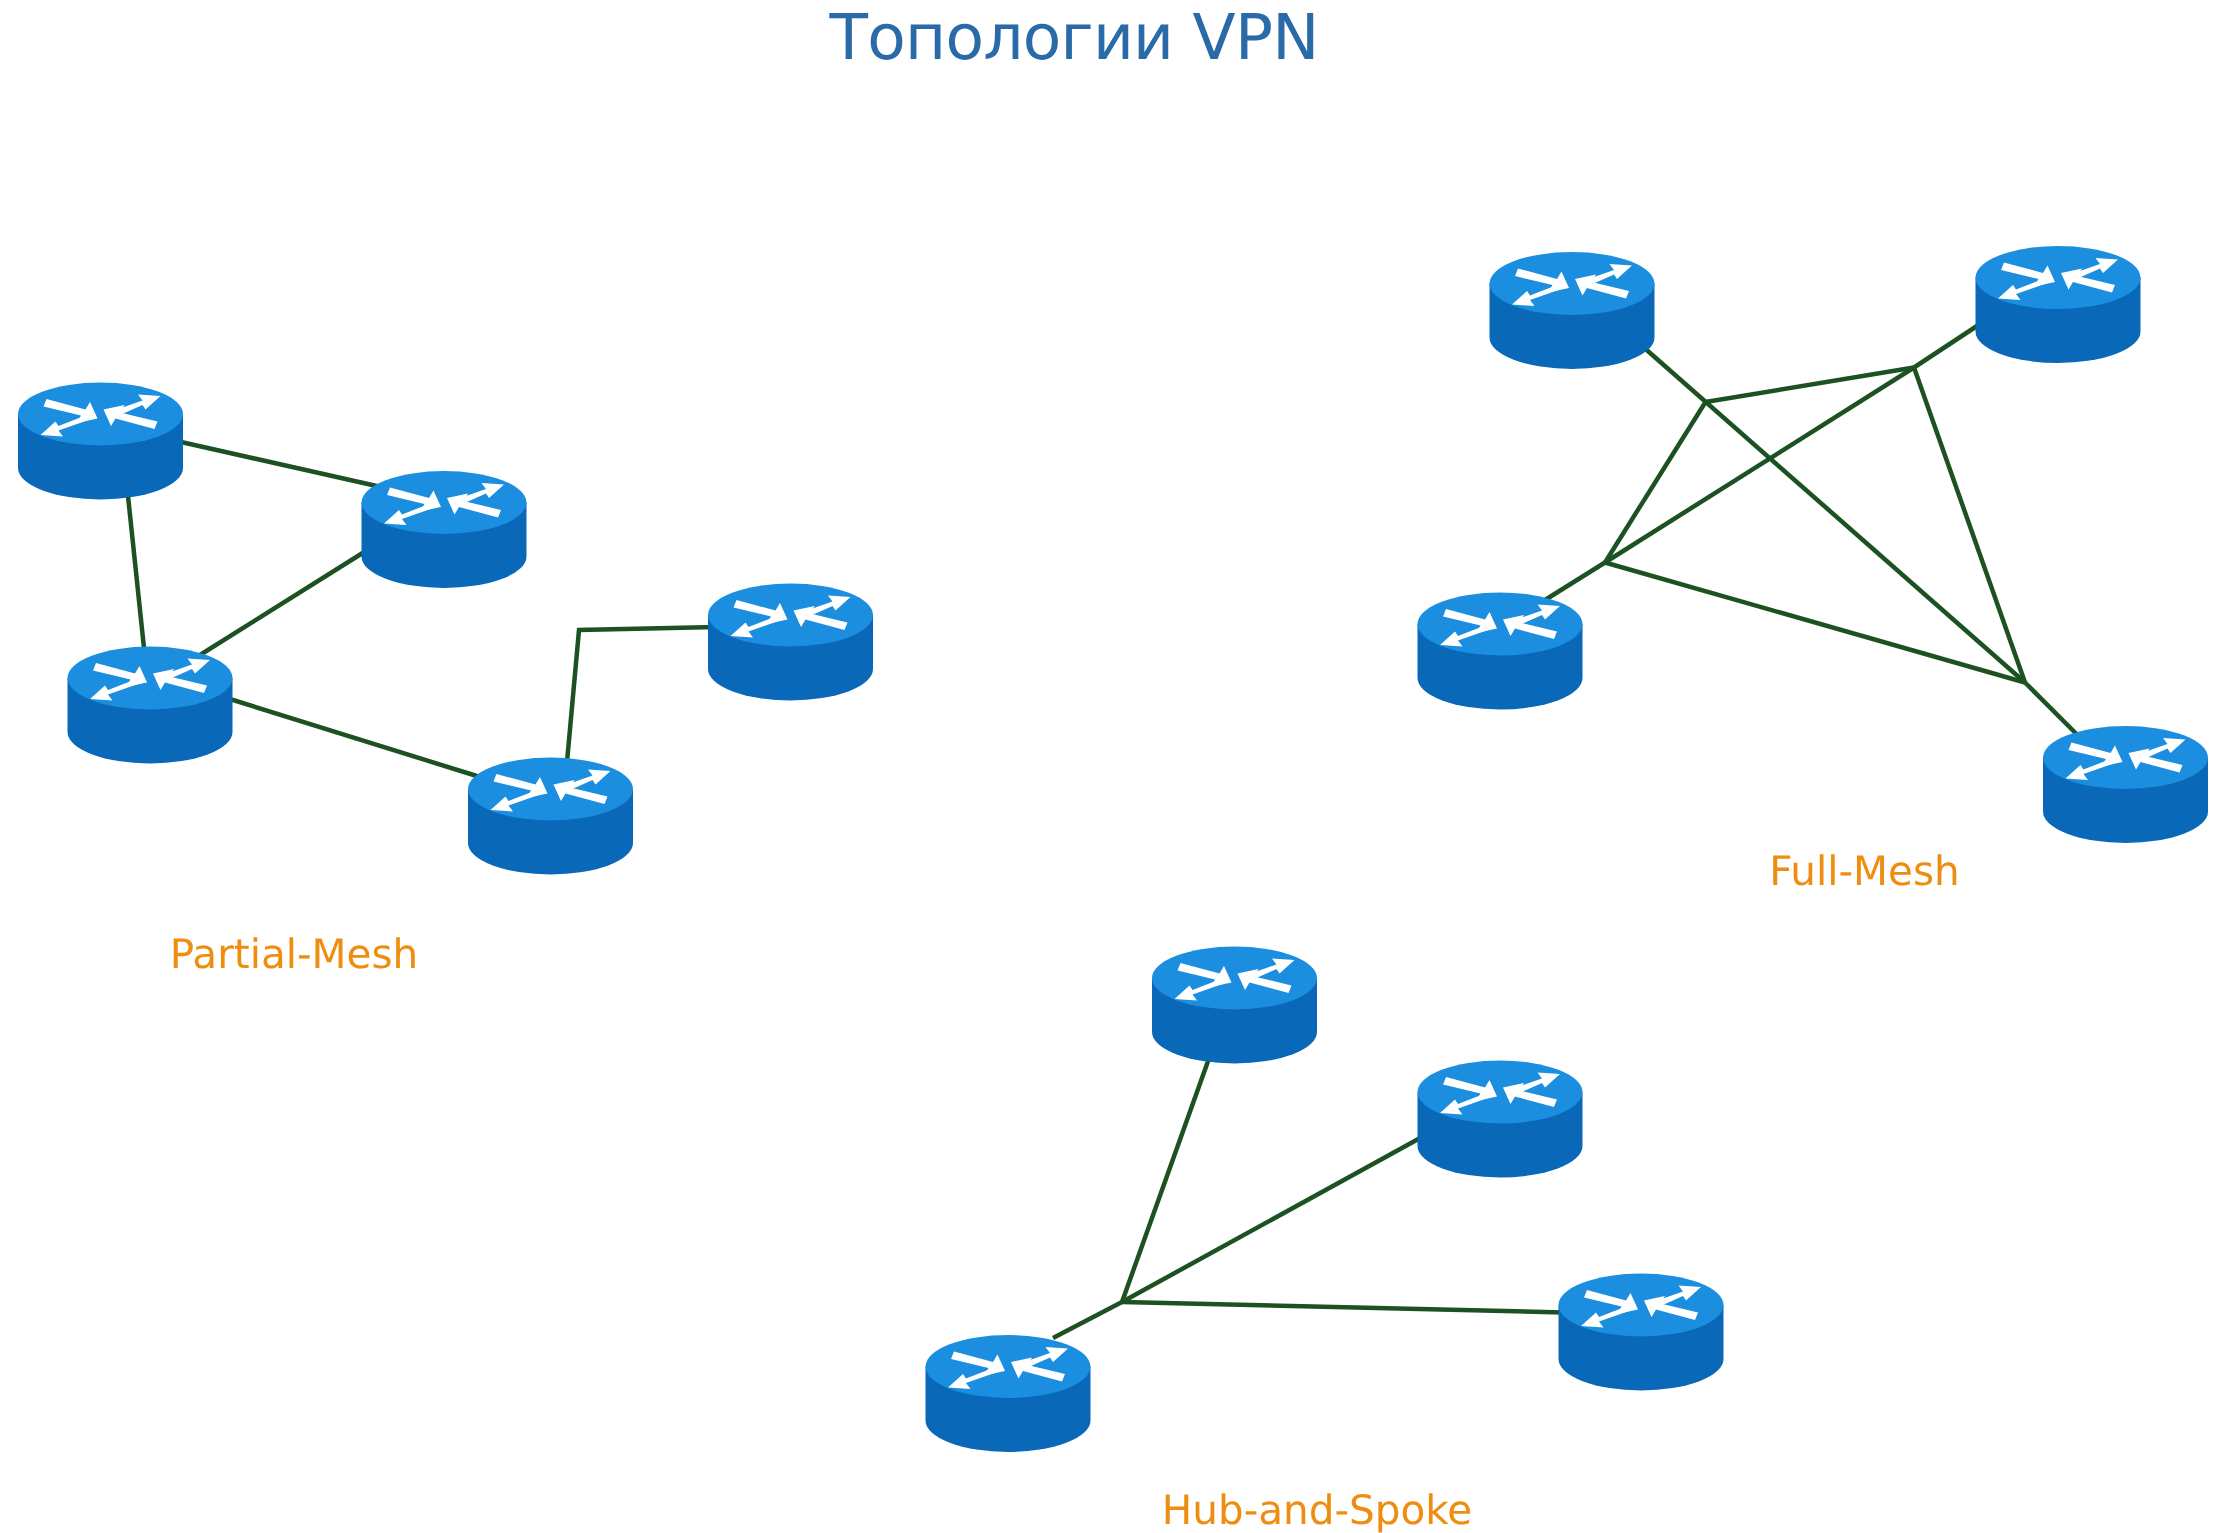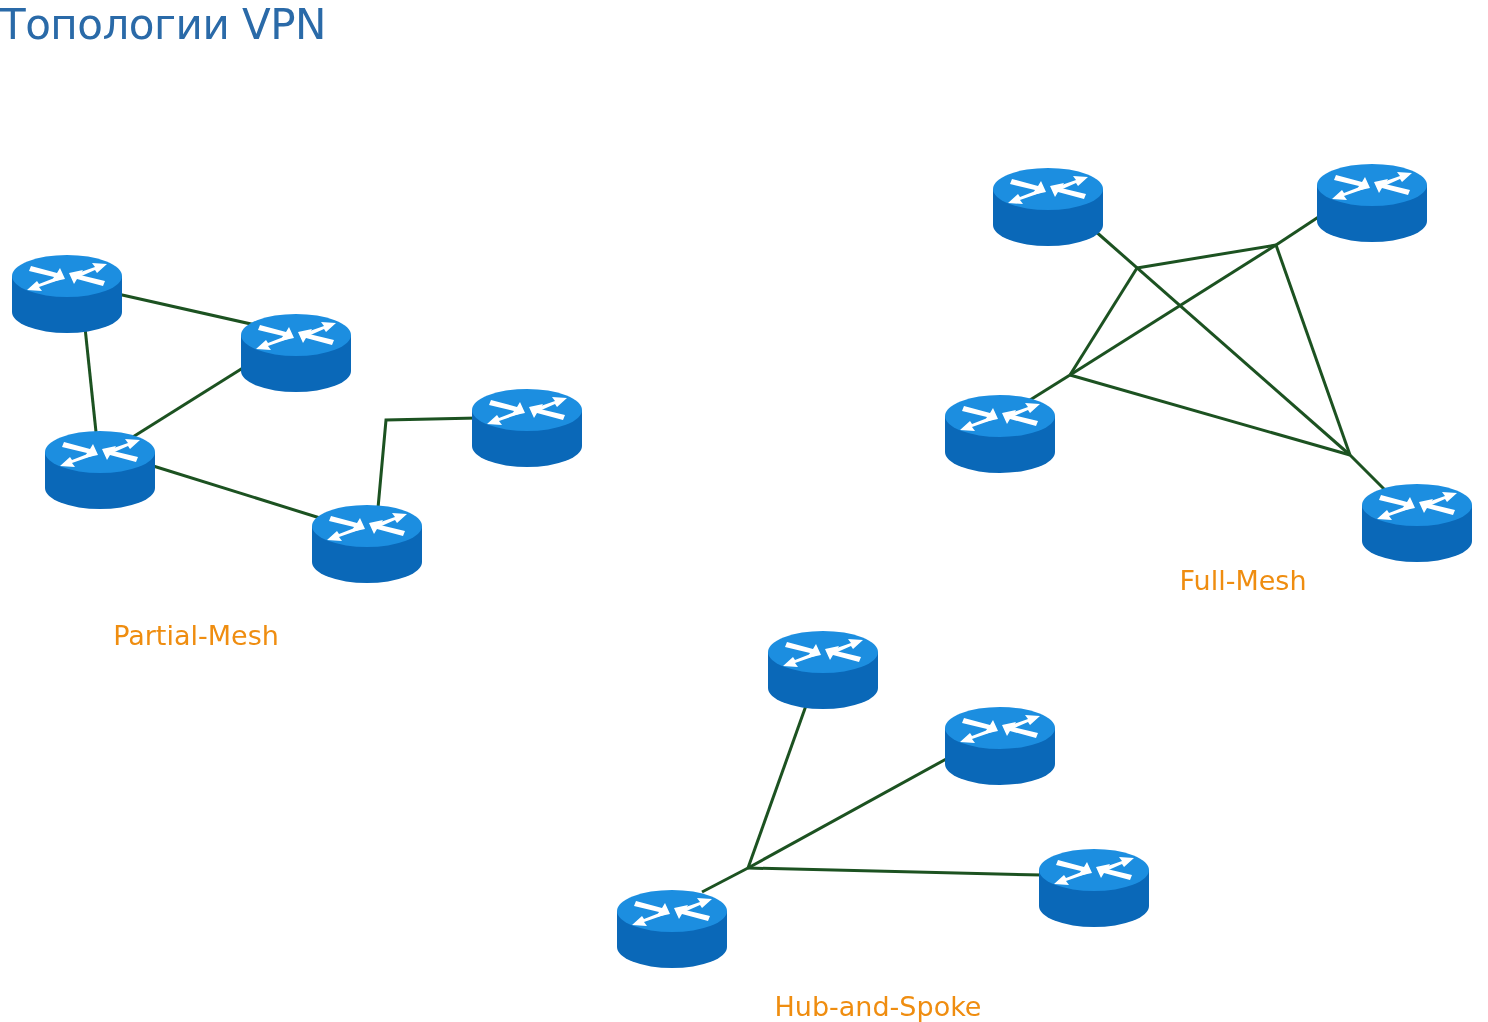--- a/index.html
+++ b/index.html
@@ -1,17 +1,17 @@
 <!DOCTYPE html>
 <html><head>
 <meta charset="utf-8">
 <style>
   html, body { margin: 0; padding: 0; background: #ffffff; }
   body { width: 1488px; height: 1022px; position: relative; overflow: hidden; font-family: "DejaVu Sans", sans-serif; }
-  #title { position: absolute; left: 0; width: 1432px; top: 0; text-align: left; font-size: 42px; color: #2a6aa8; line-height: 50px; letter-spacing: -0.5px; }
+  #title { position: absolute; left: 0; width: 1432px; top: 0; text-align: center; font-size: 42px; color: #2a6aa8; line-height: 50px; letter-spacing: -0.5px; }
   svg#canvas { position: absolute; left: 0; top: 0; }
   .lbl { font-family: "DejaVu Sans", sans-serif; font-size: 27px; fill: #ef8d10; }
   .link { stroke: #1c5221; stroke-width: 3; fill: none; }
 </style>
 </head>
 <body>
 
 <div id="title">Топологии VPN</div>
 
 <svg id="canvas" width="1488" height="1022">

